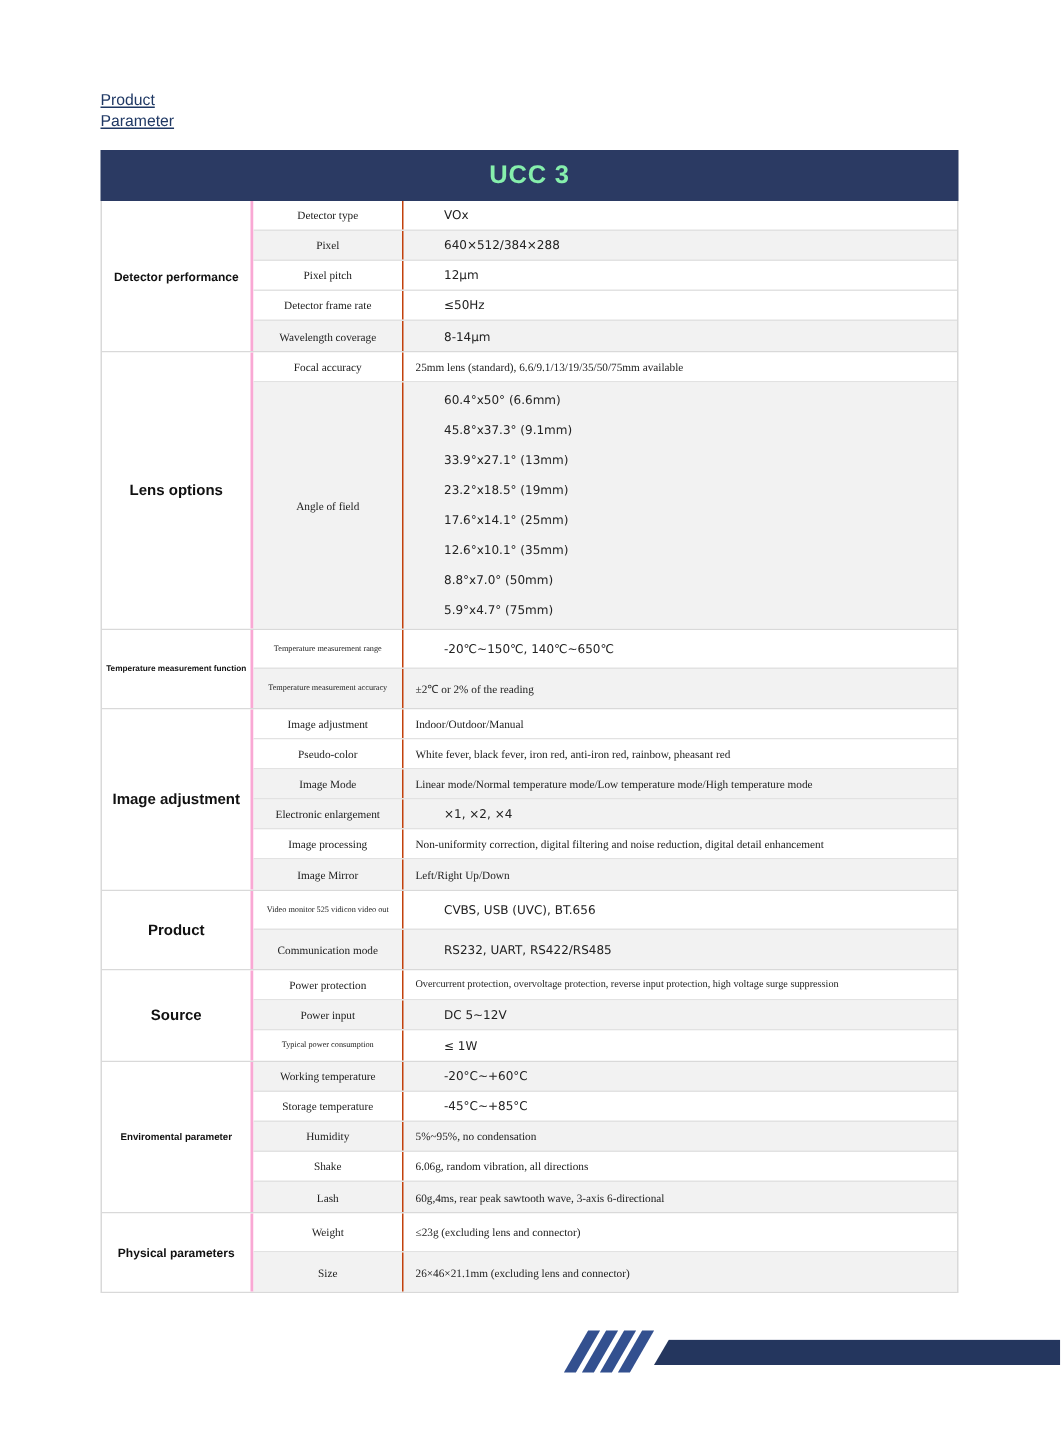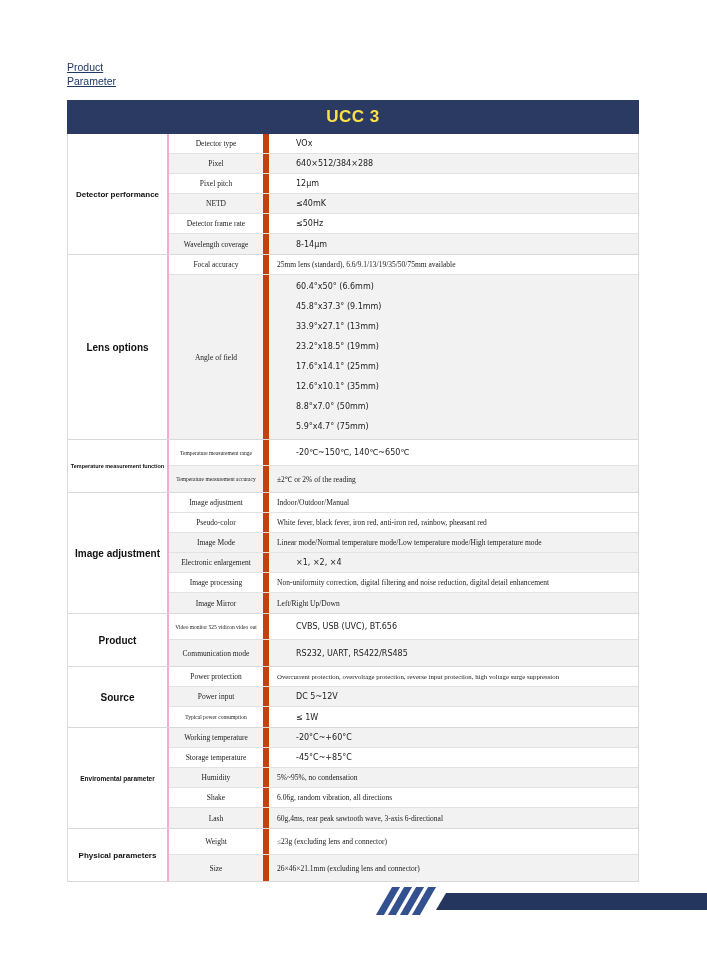--- a/index.html
+++ b/index.html
@@ -15,21 +15,21 @@
     font-family: "Liberation Sans", sans-serif;
     font-weight: normal; font-size: 10.5px; line-height: 14px;
     color: #1f3864;
   }
   .page-heading .hl { text-decoration: underline; }
 
   .spec-table {
     position: absolute; left: 67px; top: 100px; width: 572px;
   }
   .table-title {
-    height: 34px; background: #2b3a63; color: #fde047;
+    height: 34px; background: #2b3a63; color: #86efac;
     font-family: "Liberation Sans", sans-serif;
     font-weight: bold; font-size: 17px; letter-spacing: 0.5px;
     display: flex; align-items: center; justify-content: center;
   }
   .table-body {
     border-left: 1px solid #d9d9d9;
     border-right: 1px solid #d9d9d9;
   }
   .section { display: flex; border-bottom: 1px solid #d9d9d9; }
   .group-cell {
@@ -47,21 +47,21 @@
   .rows { flex: 1; display: flex; flex-direction: column; }
   .row { display: flex; min-height: 20px; border-bottom: 1px solid #e2e2e2; background: #ffffff; }
   .row:last-child { border-bottom: none; }
   .row.alt { background: #f2f2f2; }
   .row.tall { min-height: 26px; }
   .param-cell {
     width: 100px; flex: 0 0 100px;
     display: flex; align-items: center; justify-content: center;
     text-align: center; padding: 1px 2px;
     font-size: 7.5px; color: #222;
-    border-right: 6px solid #c2410c;
+    border-right: 1px solid #c2410c;
   }
   .param-cell.param-small { font-size: 5.5px; }
   .value-cell {
     flex: 1; display: flex; flex-direction: column; justify-content: center;
     padding: 2px 8px; font-size: 7.5px; color: #222; overflow: hidden;
   }
   .value-cell.sans { font-family: "DejaVu Sans", sans-serif; font-size: 8px; margin-left: 19px; }
   .value-cell.value-small { font-size: 6.8px; }
   .value-line { line-height: 20px; }
 
@@ -95,24 +95,20 @@
             <div class="param-cell">Detector type</div>
             <div class="value-cell sans">VOx</div>
           </div>
           <div class="row alt">
             <div class="param-cell">Pixel</div>
             <div class="value-cell sans">640×512/384×288</div>
           </div>
           <div class="row">
             <div class="param-cell">Pixel pitch</div>
             <div class="value-cell sans">12μm</div>
-          </div>
-          <div class="row alt">
-            <div class="param-cell">NETD</div>
-            <div class="value-cell sans">≤40mK</div>
           </div>
           <div class="row">
             <div class="param-cell">Detector frame rate</div>
             <div class="value-cell sans">≤50Hz</div>
           </div>
           <div class="row alt">
             <div class="param-cell">Wavelength coverage</div>
             <div class="value-cell sans">8-14μm</div>
           </div>
         </div>

